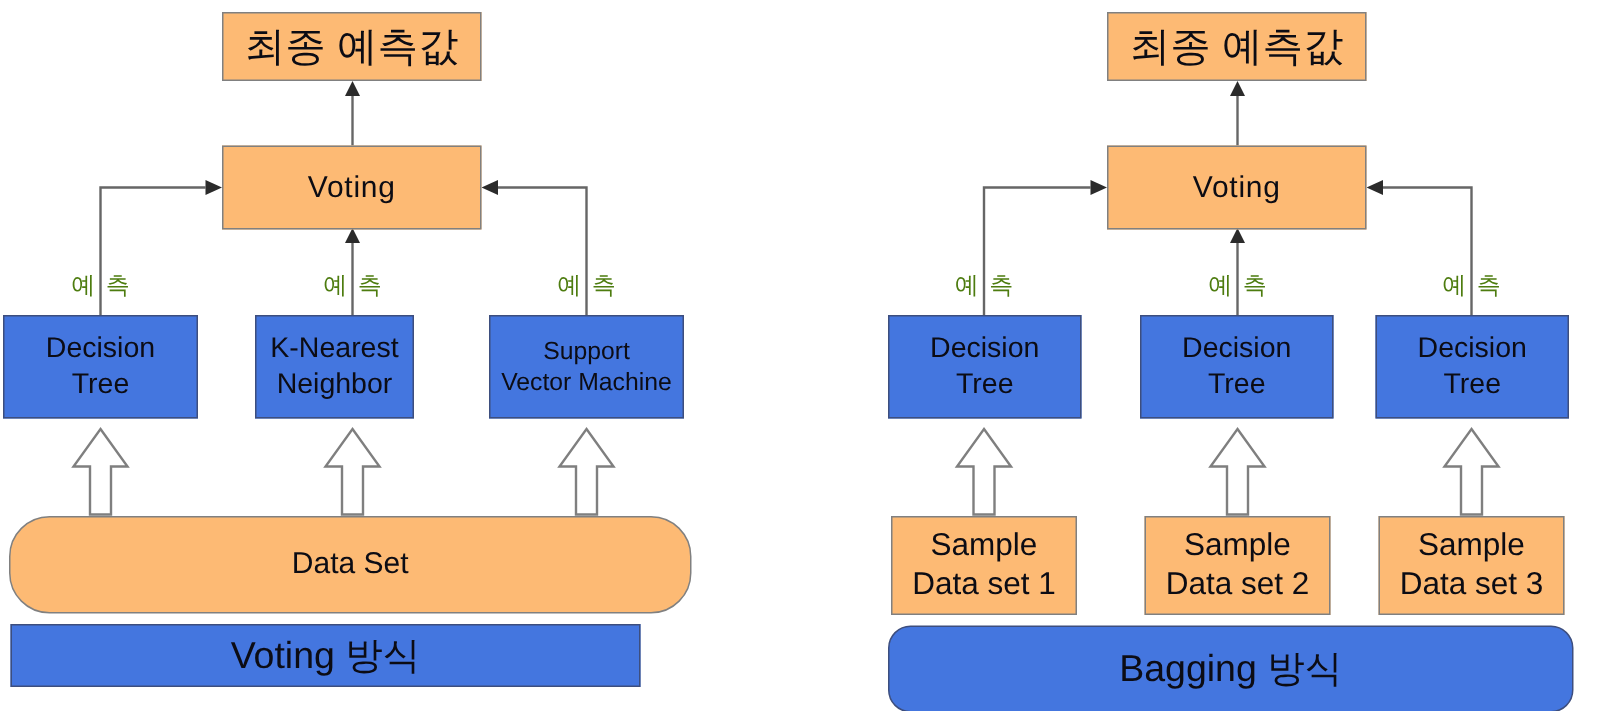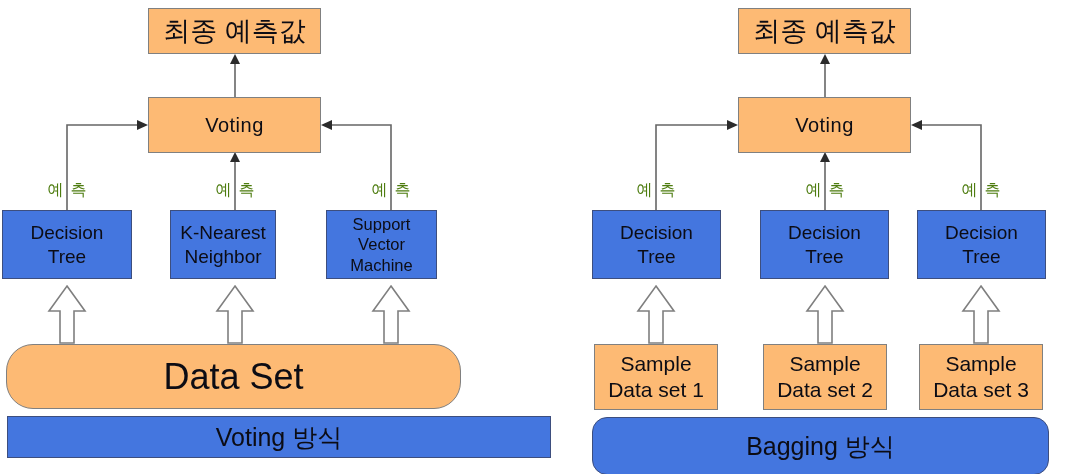--- a/index.html
+++ b/index.html
@@ -22,21 +22,21 @@
     position:absolute; box-sizing:border-box;
     display:flex; flex-direction:column; align-items:center; justify-content:center;
     text-align:center; color:var(--text-dark); line-height:1.22;
   }
   .white-box { background:#fdba74; border:1.6px solid #808080; }
   .blue-box  { background:var(--box-blue); border:1.4px solid var(--blue-border); }
   .fs-final   { font-size:27px; }
   .fs-voting  { font-size:20px; letter-spacing:0.5px; }
   .fs-model   { font-size:19px; }
   .fs-model-sm{ font-size:16.5px; }
-  .fs-data    { font-size:36px;border-radius:27px; }
+  .fs-data    { font-size:20px;border-radius:27px; }
   .fs-sample  { font-size:21px; }
   .fs-caption { font-size:25px; }
   .predict-label {
     position:absolute; width:80px; text-align:center;
     font-size:16px; letter-spacing:7px; text-indent:7px;
     color:#4d7c0f;
   }
 </style>
 </head>
 <body>
@@ -83,30 +83,30 @@
   <div class="predict-label" style="left:351px; top:180px;">예측</div>
 
   <div class="box blue-box fs-model" style="left:2px; top:210px; width:130px; height:69px;">
     <span>Decision</span>
     <span>Tree</span>
   </div>
   <div class="box blue-box fs-model" style="left:170px; top:210px; width:106px; height:69px;">
     <span>K-Nearest</span>
     <span>Neighbor</span>
   </div>
-  <div class="box blue-box fs-model-sm" style="left:326px; top:210px; width:111px; height:69px;">
+  <div class="box blue-box fs-model-sm" style="left:326px; top:210px; width:130px; height:69px;">
     <span>Support</span>
     <span>Vector Machine</span>
   </div>
 
   <div class="box white-box fs-data" style="left:6px; top:344px; width:455px; height:65px;">
     <span>Data Set</span>
   </div>
 
-  <div class="box blue-box fs-caption" style="left:7px; top:416px; width:544px; height:42px;">
+  <div class="box blue-box fs-caption" style="left:7px; top:416px; width:420px; height:42px;">
     <span>Voting  방식</span>
   </div>
 
   <div class="box white-box fs-final" style="left:738px; top:8px; width:173px; height:46px;">
     <span>최종 예측값</span>
   </div>
 
   <div class="box white-box fs-voting" style="left:738px; top:97px; width:173px; height:56px;">
     <span>Voting</span>
   </div>

